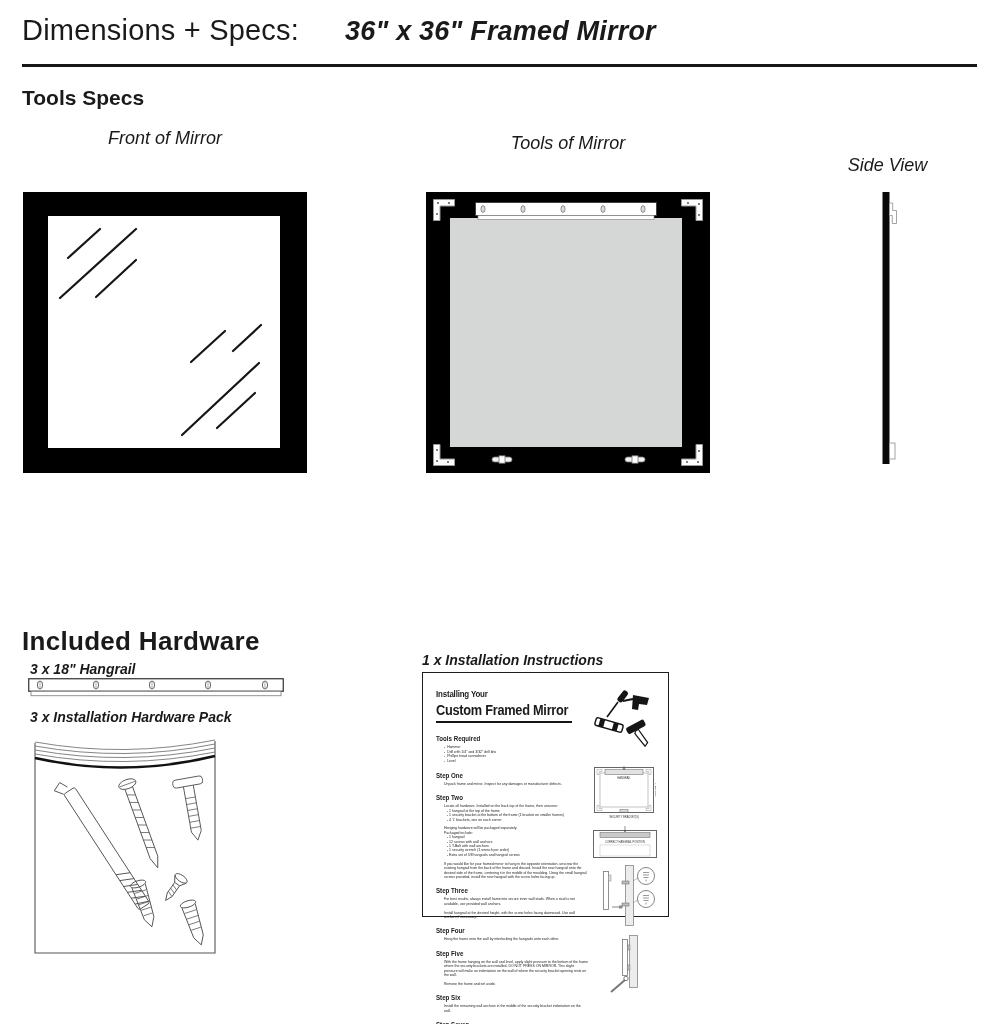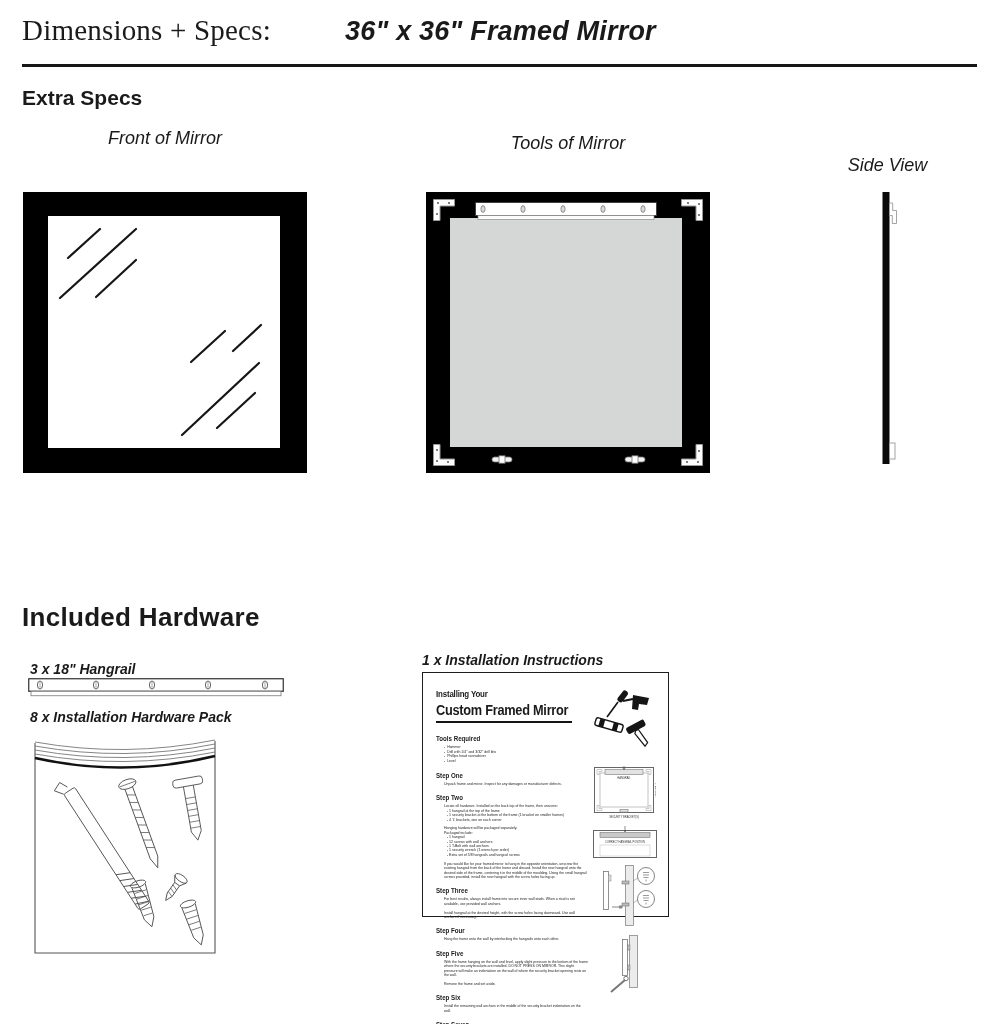--- a/index.html
+++ b/index.html
@@ -1,28 +1,28 @@
 <!DOCTYPE html>
 <html style="--frame: #000000; --backing: #d5d6d6; --text: #1a1a1a;"><head>
 <meta charset="utf-8">
 <style>
   html,body{margin:0;padding:0;}
   body{width:999px;height:1024px;position:relative;background:#fff;overflow:hidden;
        font-family:"Liberation Sans",sans-serif;color:var(--text,#1a1a1a);}
   .abs{position:absolute;}
 
   
-  .hdr-title{left:22px;top:14px;font-size:29px;font-weight:500;letter-spacing:.2px;font-family:Liberation Serif, serif;}
+  .hdr-title{left:22px;top:14px;font-size:29px;font-weight:500;letter-spacing:.2px;}
   .hdr-sub{left:345px;top:16px;font-size:27px;font-weight:600;font-style:italic;letter-spacing:.2px;}
   .divider{left:22px;top:64px;width:955px;height:2.5px;background:#161616;}
 
   
   .sec-h{font-weight:600;}
   .ms{left:22px;top:86px;font-size:21px;}
-  .ih{left:22px;top:602px;font-size:26px;letter-spacing:.3px;}
+  .ih{left:22px;top:626px;font-size:26px;letter-spacing:.3px;}
   .fig-label{font-size:18px;font-weight:400;font-style:italic;text-align:center;}
   .fl-front{left:23px;top:128px;width:284px;}
   .fl-back{left:426px;top:133px;width:284px;}
   .fl-side{left:820px;top:133px;width:135px;margin-top:22px;}
   .item-label{font-size:14px;font-weight:700;font-style:italic;}
   .hl{left:30px;top:661px;}
   .pl{left:30px;top:709px;}
   .il{left:422px;top:652px;}
 
   
@@ -72,21 +72,21 @@
 </style>
 </head>
 <body>
 
 <div class="page">
 
   <div class="abs hdr-title">Dimensions + Specs:</div>
   <div class="abs hdr-sub">36" x 36" Framed Mirror</div>
   <div class="abs divider"></div>
 
-  <div class="abs sec-h ms">Extra Specs</div>
+  <div class="abs sec-h ms">Tools Specs</div>
   <div class="abs fig-label fl-front">Front of Mirror</div>
   <div class="abs fig-label fl-back">Tools of Mirror</div>
   <div class="abs fig-label fl-side">Side View</div>
 
   <div class="abs front-fig">
     <div class="front-glass">
       <svg viewBox="0 0 232 232">
         <g stroke="#161616" stroke-width="2.2" stroke-linecap="round">
           <line x1="20" y1="42" x2="52" y2="13"></line>
           <line x1="12" y1="82" x2="88" y2="13"></line>
@@ -175,21 +175,21 @@
     </g>
     <g stroke="#888" stroke-width="0.7">
       <line x1="12" y1="3.5" x2="12" y2="10.5"></line>
         <line x1="68" y1="3.5" x2="68" y2="10.5"></line>
       <line x1="124" y1="3.5" x2="124" y2="10.5"></line>
         <line x1="180" y1="3.5" x2="180" y2="10.5"></line>
       <line x1="237" y1="3.5" x2="237" y2="10.5"></line>
     </g>
   </svg>
 
-  <div class="abs item-label pl">8 x Installation Hardware Pack</div>
+  <div class="abs item-label pl">3 x Installation Hardware Pack</div>
 
   <svg class="abs pack-draw" viewBox="0 0 190 222">
 
     <path d="M5,9 V219 H185 V7" fill="none" stroke="#555" stroke-width="1.1"></path>
 
     <g fill="none" stroke="#777" stroke-width="0.9">
       <path d="M5,8 Q95,24 185,6"></path>
         <path d="M5,12 Q95,28 185,10"></path>
       <path d="M5,16 Q95,32 185,14"></path>
         <path d="M5,20 Q95,36 185,18"></path>

